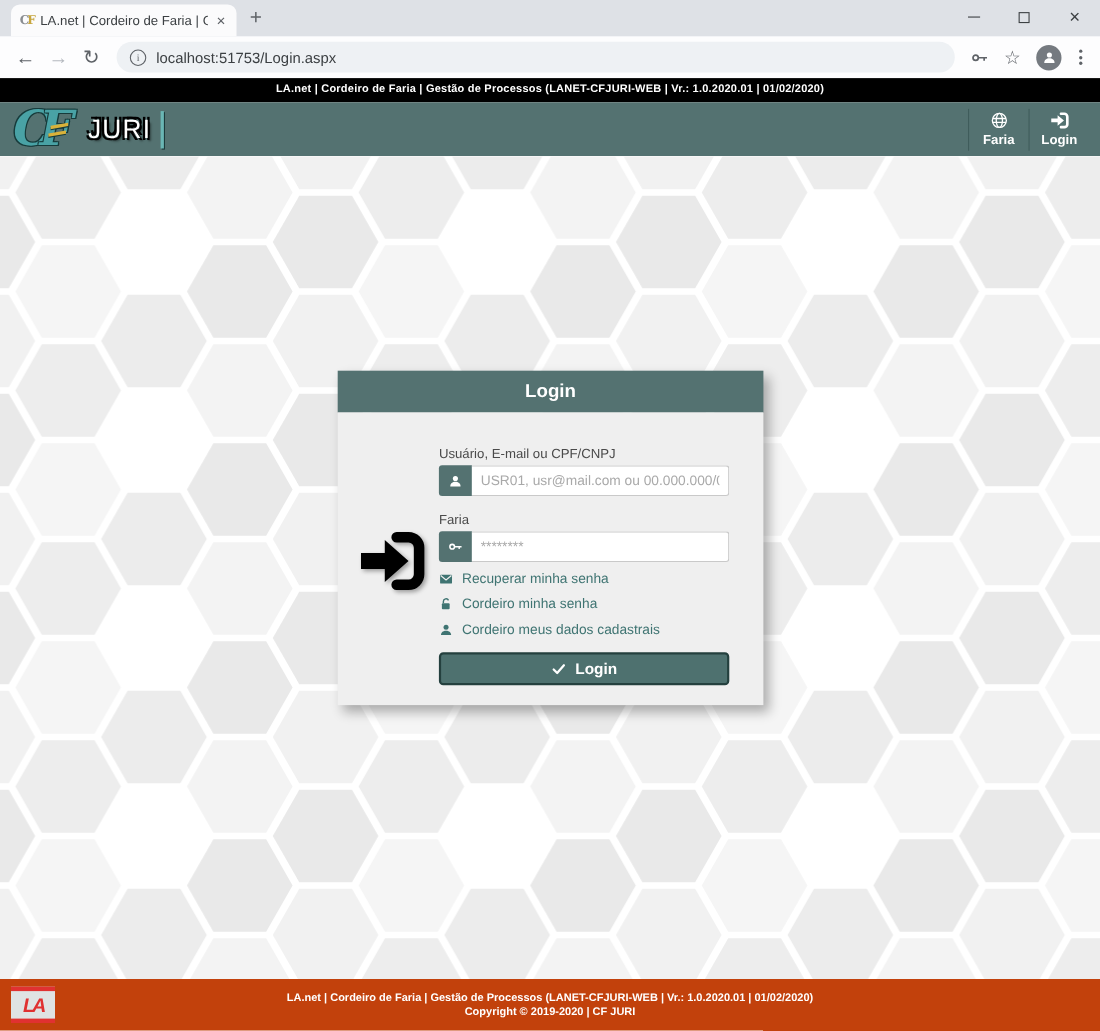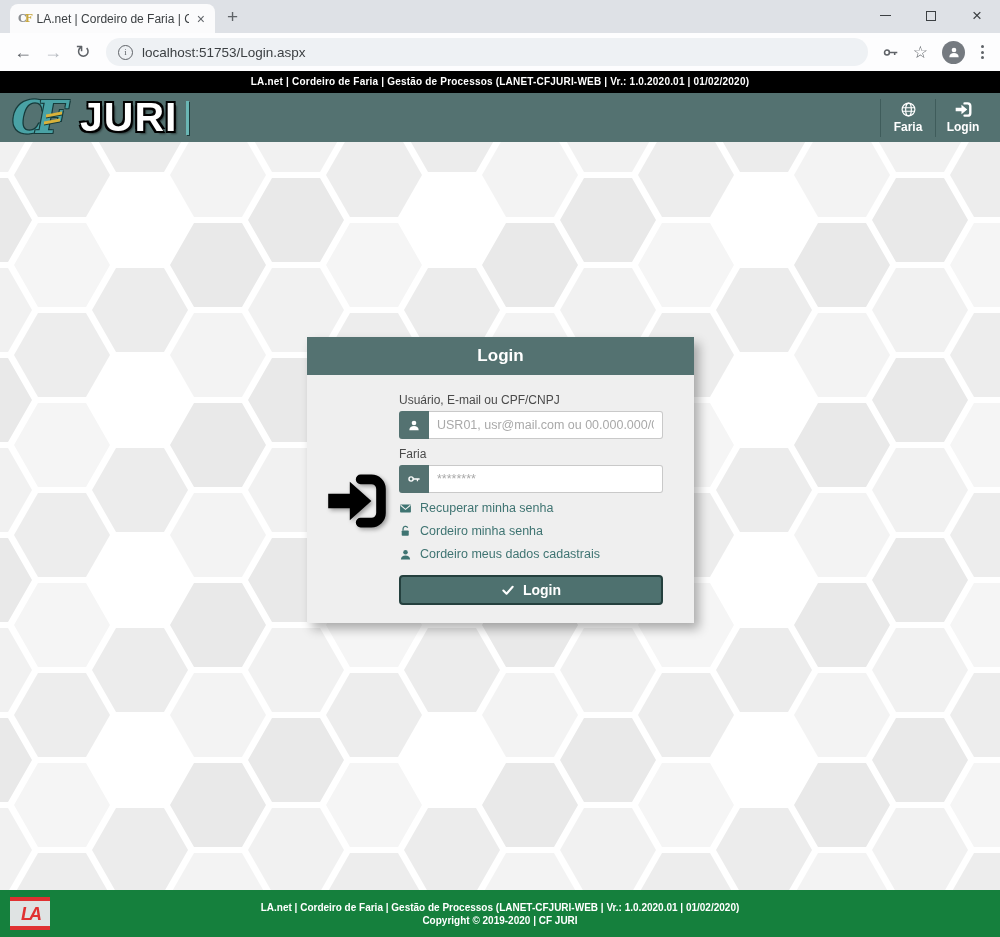--- a/index.html
+++ b/index.html
@@ -37,50 +37,50 @@
   .banner { height:22px; background:#000; color:#fff; font-size:10px; font-weight:bold; text-align:center; line-height:22px; flex:none; letter-spacing:.2px; }
 
   
   .app-header { height:49px; background:#547271; display:flex; align-items:center; padding:0 10px; flex:none; }
   .logo { display:flex; align-items:center; height:100%; }
   .cf-wrap { position:relative; width:66px; height:49px; }
   .cf-c,.cf-f { position:absolute; font-family:"DejaVu Serif", serif; font-style:italic; font-weight:bold; font-size:44px; line-height:49px; color:#49a2a5; text-shadow:-1px -1px 0 #173b3b,1px -1px 0 #173b3b,-1px 1px 0 #173b3b,1px 1px 0 #173b3b; }
   .cf-c { left:2px; } .cf-f { left:26px; }
   .f-stripe { position:absolute; width:16px; height:3px; background:#d9b23a; transform:skewY(-10deg); box-shadow:0 1px 0 #173b3b; }
   .fs1 { left:36px; top:20px; } .fs2 { left:34px; top:27px; }
-  .juri { font-size:41px; font-weight:bold; color:#fff; letter-spacing:1px; margin-left:4px;
+  .juri { font-size:24px; font-weight:normal; color:#fff; letter-spacing:1px; margin-left:4px;
           text-shadow:-2px -2px 0 #000,2px -2px 0 #000,-2px 2px 0 #000,2px 2px 0 #000,3px 3px 2px rgba(0,0,0,.45); }
   .logo-bar { width:3px; height:34px; background:#6ab6b4; margin-left:9px; box-shadow:1px 1px 0 #1d3b3b; }
   .hdr-spacer { flex:1; }
   .hdr-sep { width:1px; height:38px; background:#3f5c5b; }
   .hdr-btn { width:54px; display:flex; flex-direction:column; align-items:center; justify-content:center; gap:2px; color:#fff; font-size:12px; font-weight:bold; cursor:pointer; }
 
   
   .main { position:relative; flex:1; background:#fff; overflow:hidden; }
   .hexes { position:absolute; left:0; top:0; }
 
   .login-panel { position:absolute; left:307px; top:195px; width:387px; box-shadow:5px 6px 10px rgba(0,0,0,.3); }
   .panel-header { height:38px; background:#547271; color:#fff; font-size:17px; font-weight:bold; display:flex; align-items:center; justify-content:center; }
   .panel-body { background:#efefef; padding:16px 31px 18px 20px; display:flex; gap:12px; }
   .big-icon { width:60px; flex:none; margin-top:6px; filter:drop-shadow(2px 2px 2px rgba(0,0,0,.35)); }
   .form-col { flex:1; min-width:0; }
-  .fld-label { font-size:12px; color:#4a4a4a; margin:2px 0 4px; display:block; }
+  .fld-label { font-size:12px; color:#4a4a4a; margin:14px 0 4px; display:block; }
   .input-group { display:flex; height:28px; margin-bottom:8px; }
   .icon-box { width:30px; background:#547271; border-radius:3px 0 0 3px; display:flex; align-items:center; justify-content:center; flex:none; }
   .txt { flex:1; min-width:0; border:1px solid #c9c9c9; border-left:none; border-radius:0 3px 3px 0; padding:0 8px; font-size:12.5px; color:#333; background:#fff; outline:none; font-family:"Liberation Sans", sans-serif; }
   .txt::placeholder { color:#a9a9a9; }
   .checkbox-row { display:flex; align-items:center; gap:10px; margin:18px 0 17px; }
   .cb { appearance:none; -webkit-appearance:none; width:15px; height:15px; background:#fff; border:1px solid #b5b5b5; border-radius:2px; cursor:pointer; }
   .cb-label { font-size:12.5px; color:#4a4a4a; }
   .link-row { display:flex; align-items:center; gap:8px; margin-bottom:9px; cursor:pointer; }
   .link-row a { color:#3f7472; font-size:12.5px; text-decoration:none; }
   .submit { margin-top:14px; width:100%; height:30px; background:#4e716f; border:2px solid #24403e; border-radius:4px; color:#fff; font-size:14px; font-weight:bold; display:flex; align-items:center; justify-content:center; gap:8px; cursor:pointer; font-family:"Liberation Sans", sans-serif; }
 
   
-  .footer { height:47px; background:#15803d; flex:none; position:relative; display:flex; flex-direction:column; align-items:center; justify-content:center; gap:2px; color:#fff; font-size:10px; font-weight:bold; text-align:center; }
+  .footer { height:47px; background:#c2410c; flex:none; position:relative; display:flex; flex-direction:column; align-items:center; justify-content:center; gap:2px; color:#fff; font-size:10px; font-weight:bold; text-align:center; }
   .la-logo { position:absolute; left:10px; top:7px; width:40px; height:33px; background:#dfe3e3; border-top:4px solid #e03131; border-bottom:4px solid #e03131; display:flex; align-items:center; justify-content:center; }
   .la-text { color:#e03131; font-weight:900; font-style:italic; font-size:18px; letter-spacing:-3px; line-height:1; }
 </style>
 </head>
 <body>
 
 <div class="window">
 
   <div class="tabstrip">
     <div class="tab">

